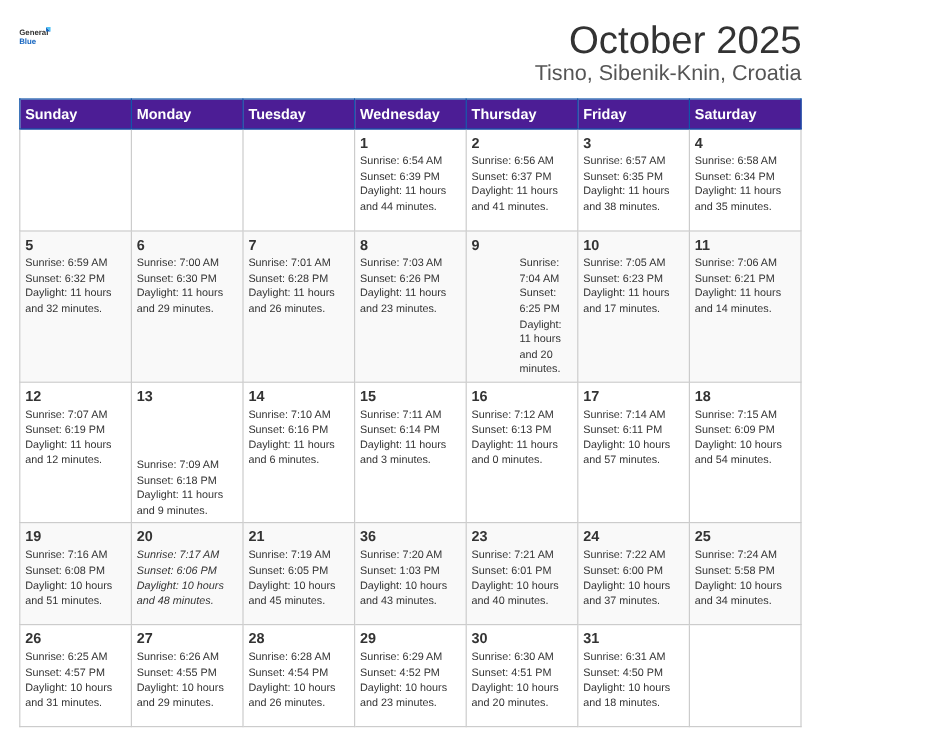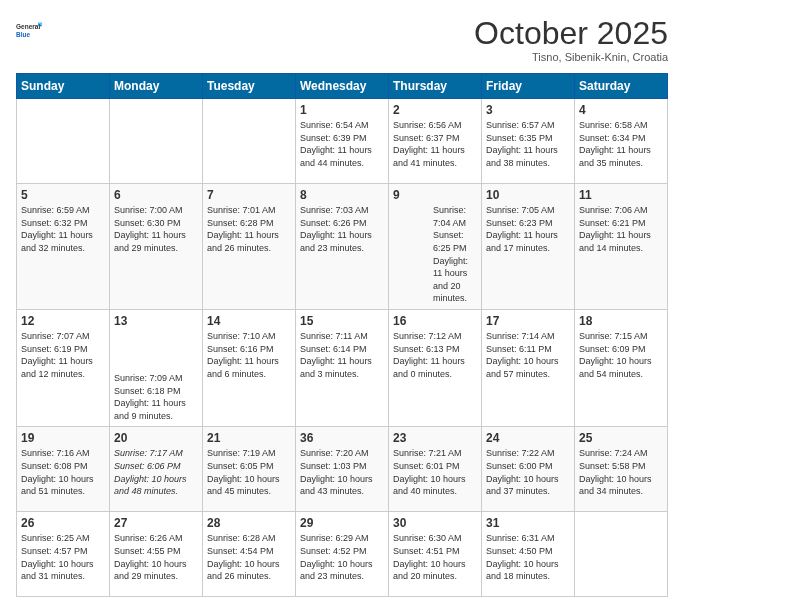--- a/index.html
+++ b/index.html
@@ -35,32 +35,32 @@
     .title-block {
       text-align: right;
     }
     .month-title {
       font-size: 32px;
       font-weight: 300;
       color: #333;
       line-height: 1.1;
     }
     .location-title {
-      font-size: 11px;
+      font-size: 18px;
       color: #555;
     }
     .calendar {
       flex: 1;
       border: 1px solid #ccc;
       border-collapse: collapse;
       width: 100%;
       table-layout: fixed;
     }
     .calendar th {
-      background: #0369a1;
+      background: #4c1d95;
       color: #fff;
       font-size: 12px;
       font-weight: 600;
       padding: 5px 4px;
       border: 1px solid #1155AA;
       text-align: left;
     }
     .calendar td {
       border: 1px solid #ccc;
       vertical-align: top;

